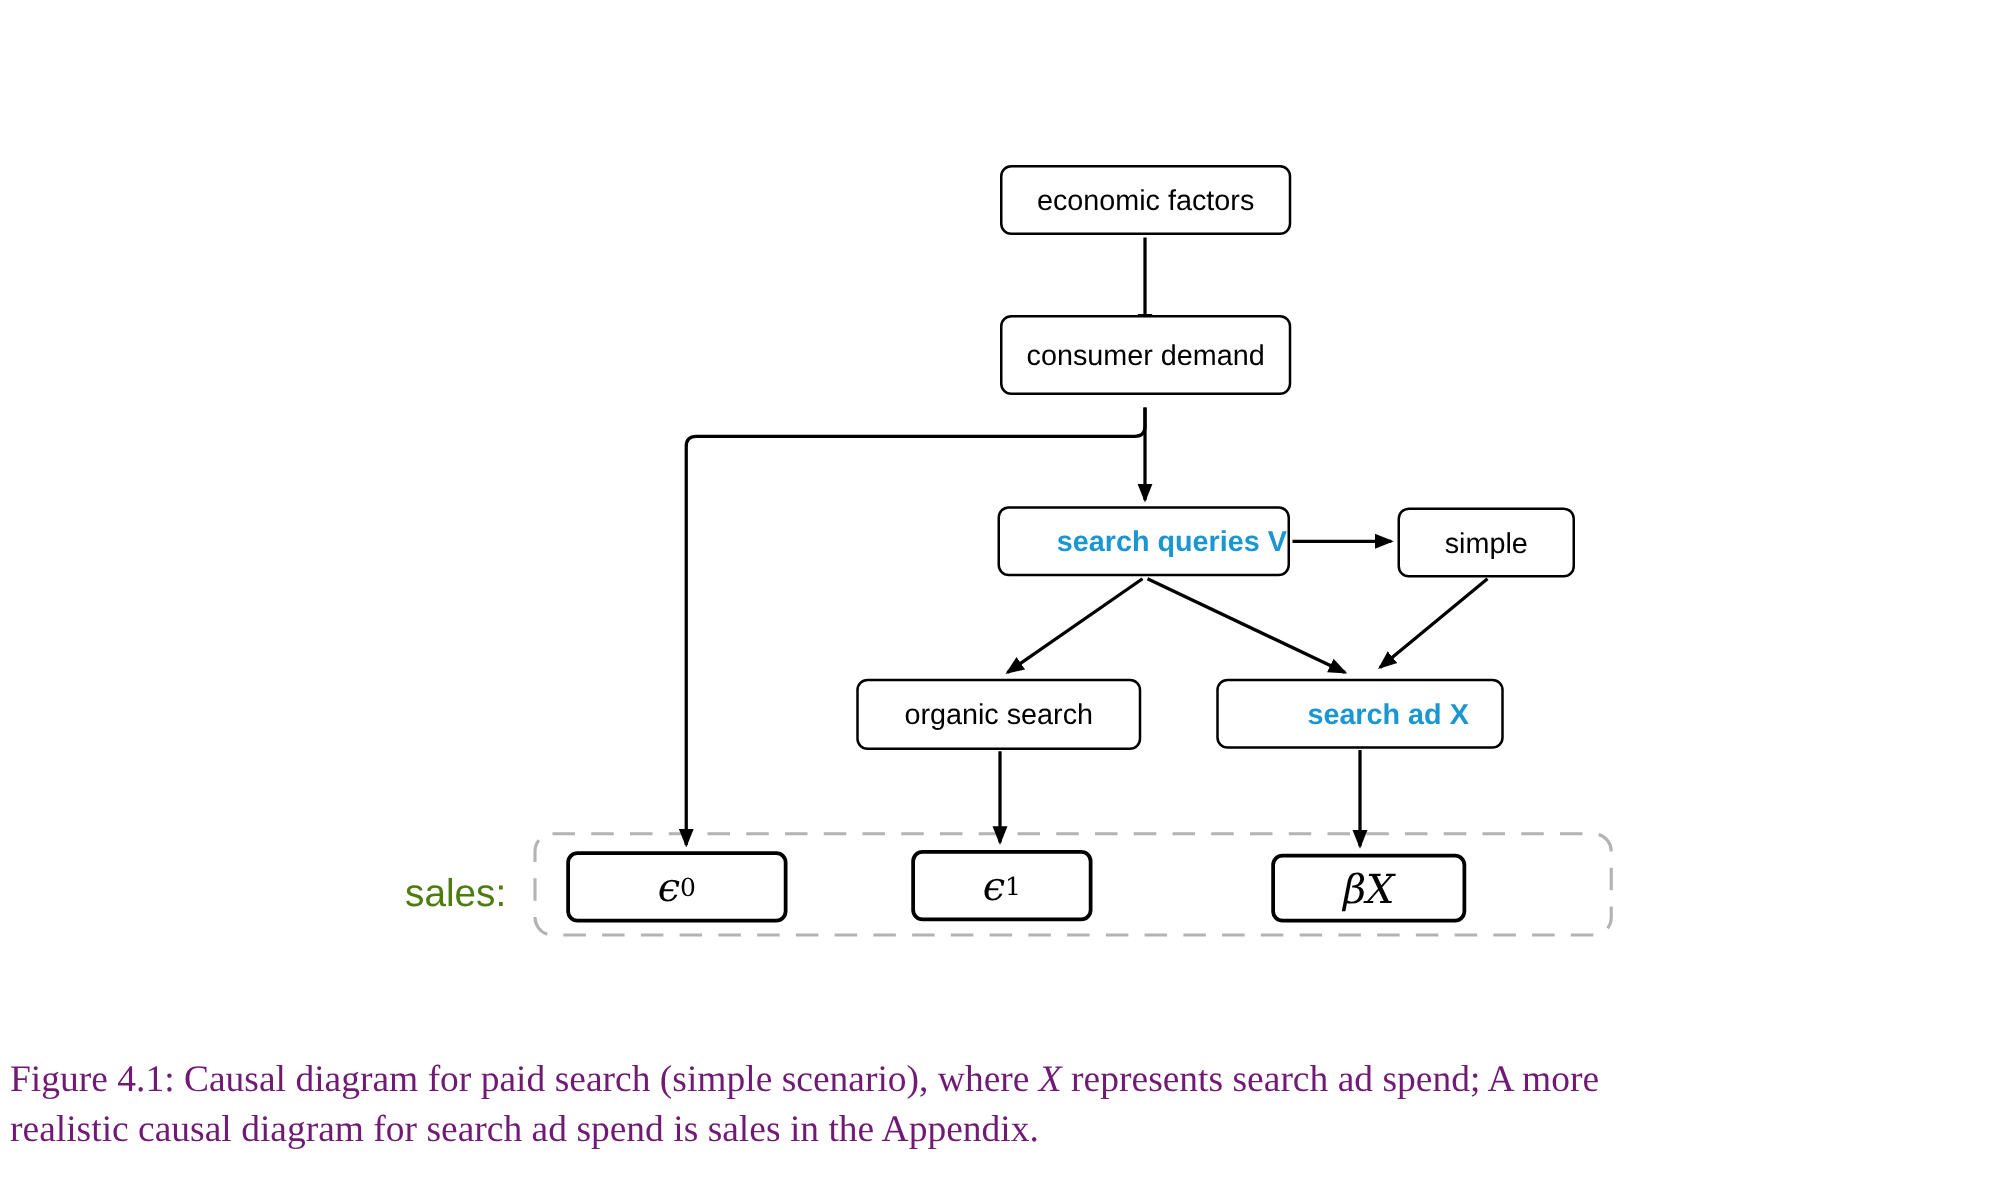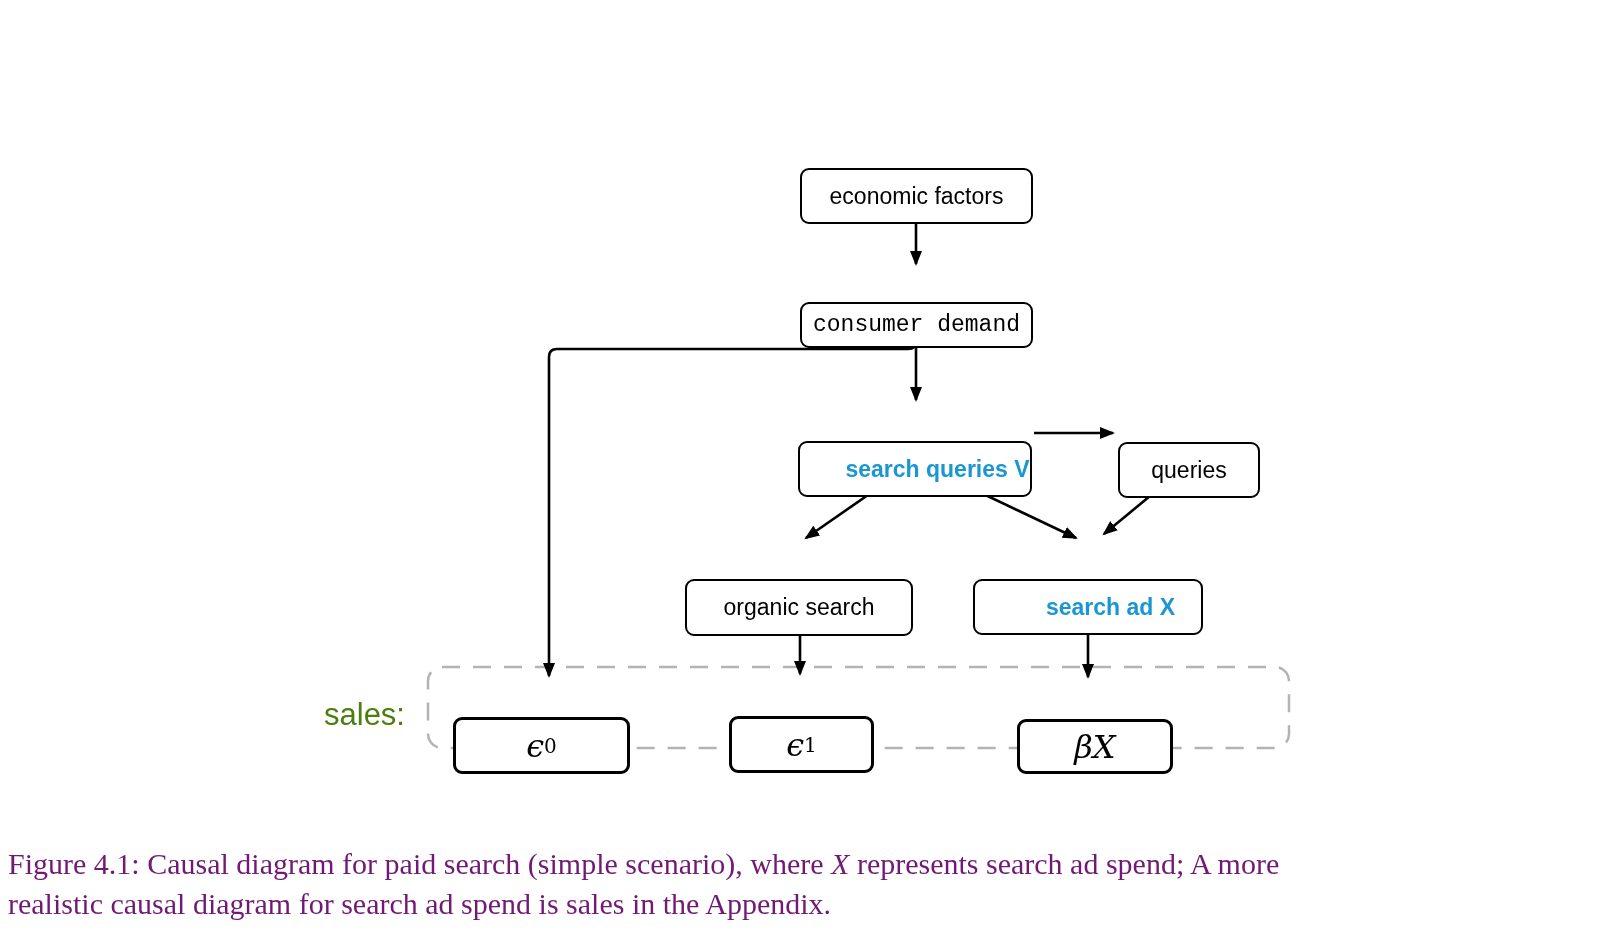--- a/index.html
+++ b/index.html
@@ -24,41 +24,40 @@
     box-sizing: border-box;
     background: #ffffff;
     border: 2.5px solid #000000;
     border-radius: 9px;
     display: flex;
     align-items: center;
     justify-content: center;
     font-size: 23px;
     color: #000000;
     white-space: nowrap;
-    margin-top: 36px;
   }
   .node.accent {
     color: #1a96d2;
     font-weight: bold;
     padding-left: 45px;
   }
   .node.math {
     font-family: "DejaVu Serif", serif;
     font-style: italic;
     font-size: 32px;
     border-width: 3px;
   }
   .node.math sub {
     font-style: normal;
     font-size: 20px;
     line-height: 0;
     vertical-align: -0.28em;
   }
   #n-economic { left: 800px; top: 132px; width: 233px; height: 56px; }
-  #n-demand   { left: 800px; top: 266px; width: 233px; height: 46px; font-family: Liberation Mono, monospace; }
+  #n-demand   { left: 800px; top: 252px; width: 233px; height: 64px; }
   #n-queries  { left: 798px; top: 405px; width: 234px; height: 56px; }
   #n-auction  { left: 1118px; top: 406px; width: 142px; height: 56px; }
   #n-organic  { left: 685px; top: 543px; width: 228px; height: 57px; }
   #n-searchad { left: 973px; top: 543px; width: 230px; height: 56px; }
   #n-eps0     { left: 453px; top: 681px; width: 177px; height: 57px; }
   #n-eps1     { left: 729px; top: 680px; width: 145px; height: 57px; }
   #n-betax    { left: 1017px; top: 683px; width: 156px; height: 55px; }
   .sales-label {
     position: absolute;
     z-index: 2;
@@ -103,21 +102,21 @@
     <path d="M 800 601 V 674" fill="none" stroke="#000" stroke-width="2.6" marker-end="url(#arrow)"></path>
     <path d="M 1088 600 V 677" fill="none" stroke="#000" stroke-width="2.6" marker-end="url(#arrow)"></path>
   </svg>
 
   <div class="node" id="n-economic">economic factors</div>
 
   <div class="node" id="n-demand">consumer demand</div>
 
   <div class="node accent" id="n-queries">search queries V</div>
 
-  <div class="node" id="n-auction">queries</div>
+  <div class="node" id="n-auction">simple</div>
 
   <div class="node accent" id="n-searchad">search ad X</div>
 
   <div class="node" id="n-organic">organic search</div>
 
   <div class="node math" id="n-eps0">
     <span>ϵ</span>
       <sub>0</sub>
   </div>
 

